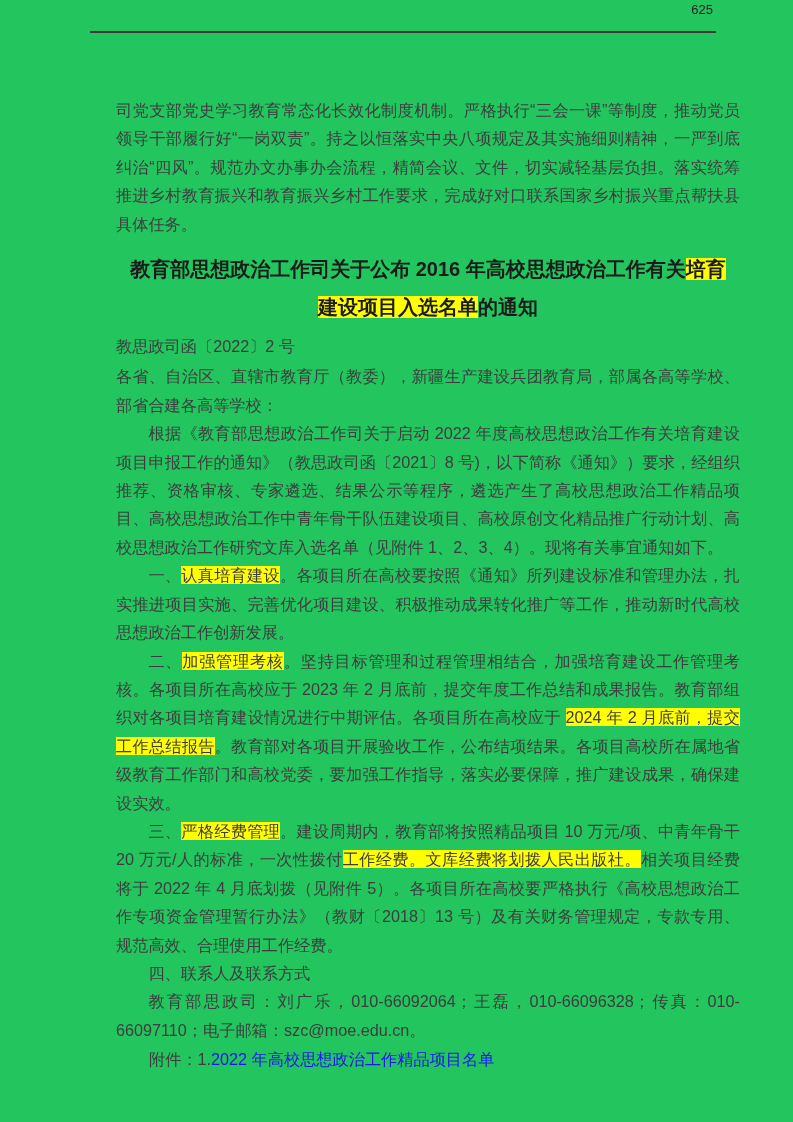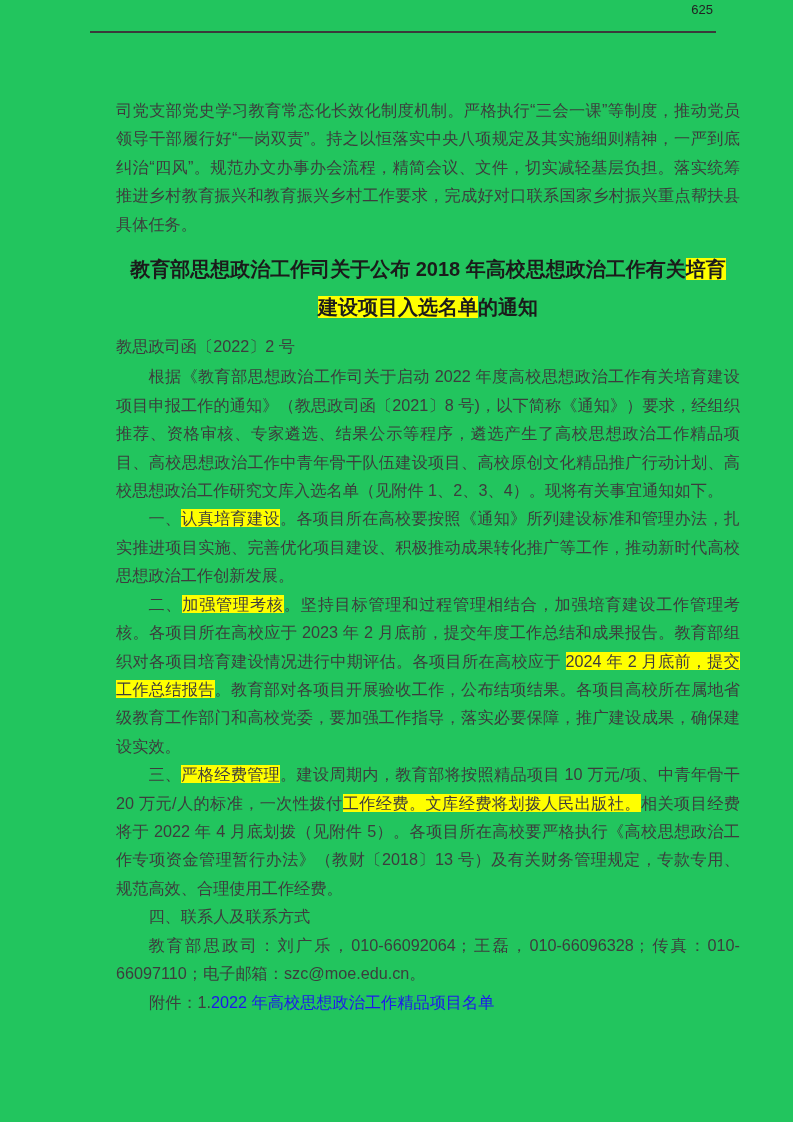--- a/index.html
+++ b/index.html
@@ -45,24 +45,25 @@
 
 <div class="page">
 
   <div class="pagenum">625</div>
   <div class="rule"></div>
 
   <div class="content">
 
     <p class="para">司党支部党史学习教育常态化长效化制度机制。严格执行“三会一课”等制度，推动党员领导干部履行好“一岗双责”。持之以恒落实中央八项规定及其实施细则精神，一严到底纠治“四风”。规范办文办事办会流程，精简会议、文件，切实减轻基层负担。落实统筹推进乡村教育振兴和教育振兴乡村工作要求，完成好对口联系国家乡村振兴重点帮扶县具体任务。</p>
 
-    <p class="para title"><span>教育部思想政治工作司关于公布 2018 年高校思想政治工作有关</span><mark>培育</mark><br><mark>建设项目入选名单</mark><span>的通知</span></p>
+    <p class="para title"><span>教育部思想政治工作司关于公布 2016 年高校思想政治工作有关</span><mark>培育</mark><br><mark>建设项目入选名单</mark><span>的通知</span></p>
 
     <p class="para doc-number">教思政司函〔2022〕2 号</p>
 
+    <p class="para">各省、自治区、直辖市教育厅（教委），新疆生产建设兵团教育局，部属各高等学校、部省合建各高等学校：</p>
 
     <p class="para indent">根据《教育部思想政治工作司关于启动 2022 年度高校思想政治工作有关培育建设项目申报工作的通知》（教思政司函〔2021〕8 号)，以下简称《通知》）要求，经组织推荐、资格审核、专家遴选、结果公示等程序，遴选产生了高校思想政治工作精品项目、高校思想政治工作中青年骨干队伍建设项目、高校原创文化精品推广行动计划、高校思想政治工作研究文库入选名单（见附件 1、2、3、4）。现将有关事宜通知如下。</p>
 
     <p class="para indent"><span>一、</span><mark>认真培育建设</mark><span>。各项目所在高校要按照《通知》所列建设标准和管理办法，扎实推进项目实施、完善优化项目建设、积极推动成果转化推广等工作，推动新时代高校思想政治工作创新发展。</span></p>
 
     <p class="para indent"><span>二、</span><mark>加强管理考核</mark><span>。坚持目标管理和过程管理相结合，加强培育建设工作管理考核。各项目所在高校应于 2023 年 2 月底前，提交年度工作总结和成果报告。教育部组织对各项目培育建设情况进行中期评估。各项目所在高校应于 </span><mark>2024 年 2 月底前，提交工作总结报告</mark><span>。教育部对各项目开展验收工作，公布结项结果。各项目高校所在属地省级教育工作部门和高校党委，要加强工作指导，落实必要保障，推广建设成果，确保建设实效。</span></p>
 
     <p class="para indent"><span>三、</span><mark>严格经费管理</mark><span>。建设周期内，教育部将按照精品项目 10 万元/项、中青年骨干 20 万元/人的标准，一次性拨付</span><mark>工作经费。文库经费将划拨人民出版社。</mark><span>相关项目经费将于 2022 年 4 月底划拨（见附件 5）。各项目所在高校要严格执行《高校思想政治工作专项资金管理暂行办法》（教财〔2018〕13 号）及有关财务管理规定，专款专用、规范高效、合理使用工作经费。</span></p>
 
     <p class="para indent">四、联系人及联系方式</p>

